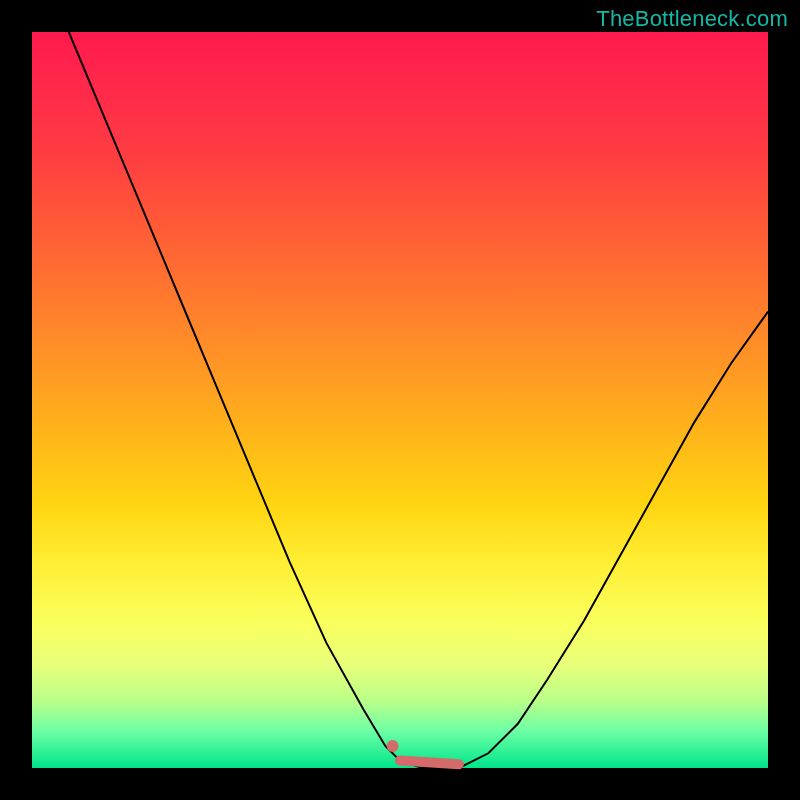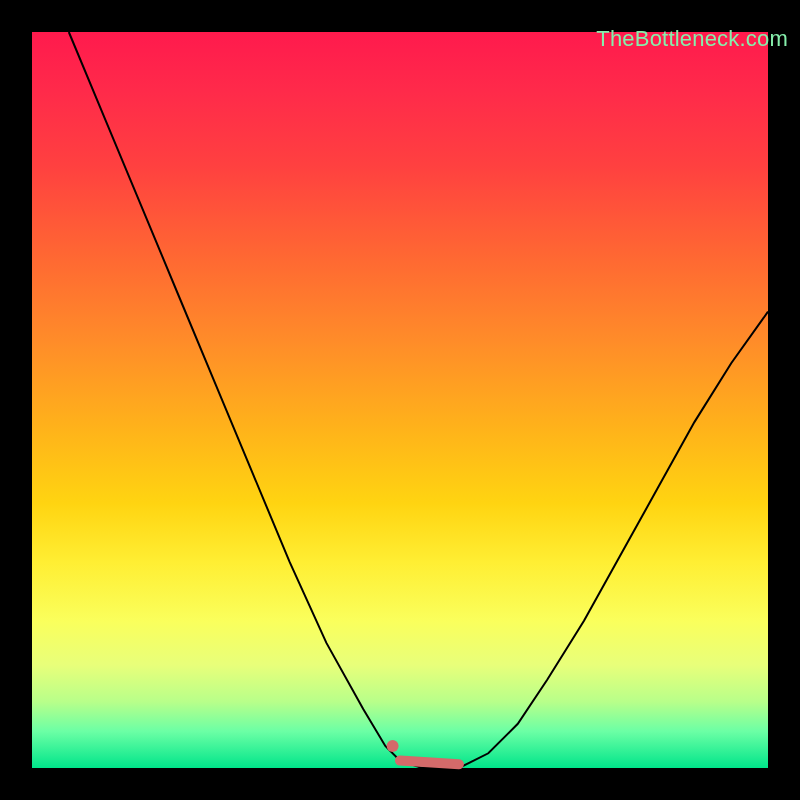--- a/index.html
+++ b/index.html
@@ -30,26 +30,25 @@
       #e8ff7a 86%,
       #b8ff8a 91%,
       #6cffa5 95%,
       #00e58a 100%
     );
   }
   .watermark {
     position: absolute;
     top: 6px;
     right: 12px;
-    color: #86efac;
+    color: #14b8a6;
     font-size: 22px;
     font-weight: 500;
     letter-spacing: 0.2px;
     z-index: 10;
-    margin-top: 20px;
   }
   svg.curve {
     position: absolute;
     left: 0;
     top: 0;
     width: 736px;
     height: 736px;
     overflow: visible;
   }
   .curve-path {

